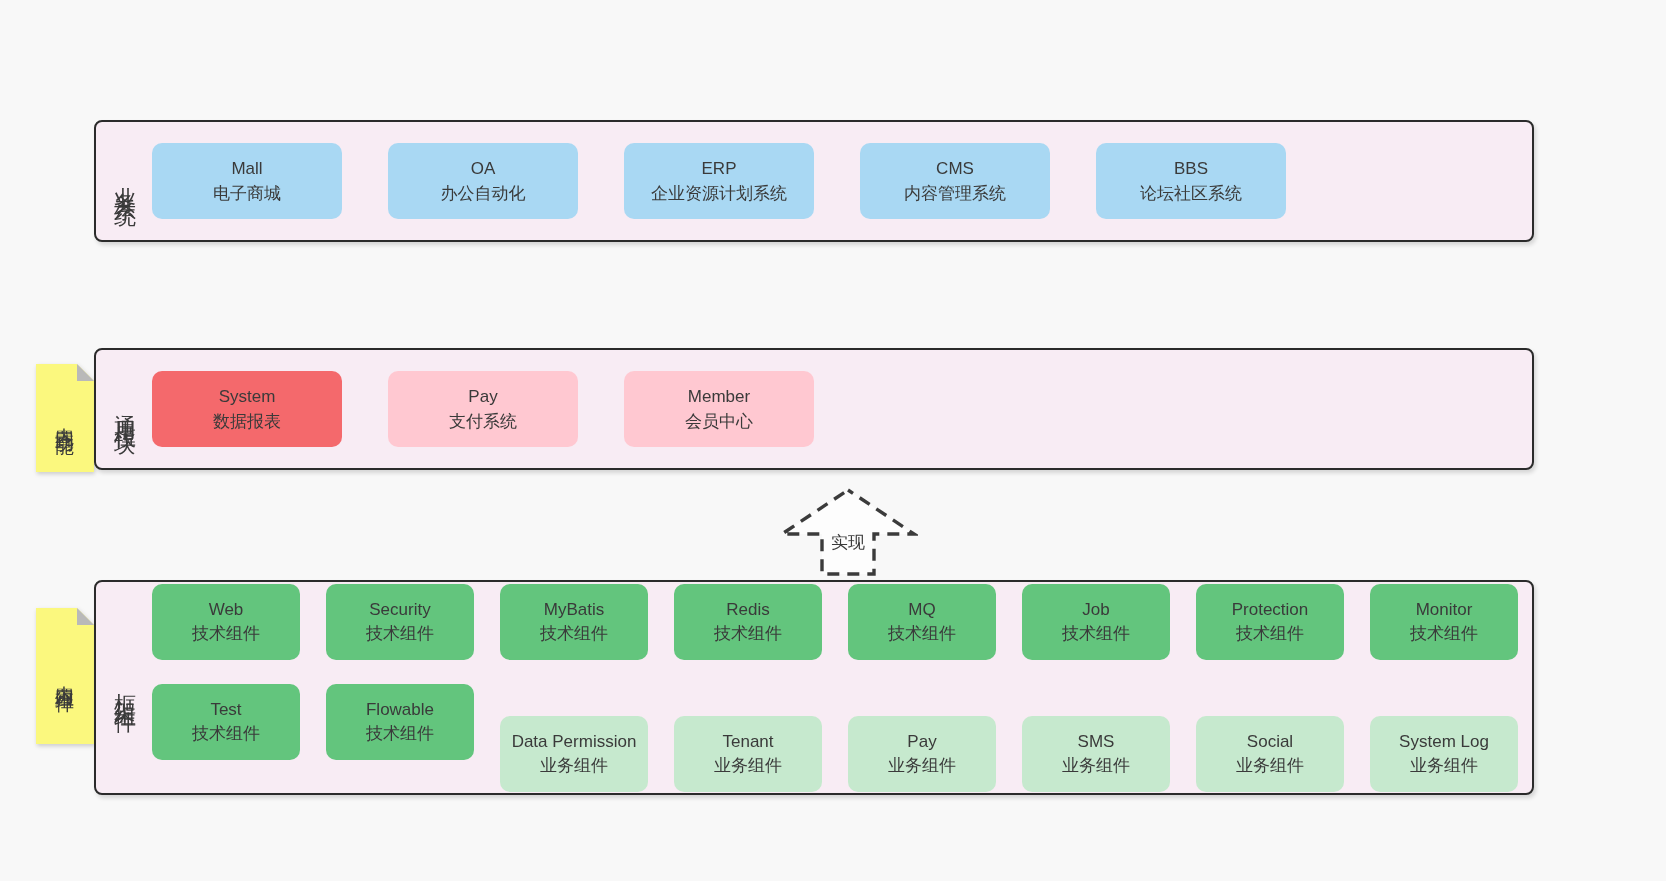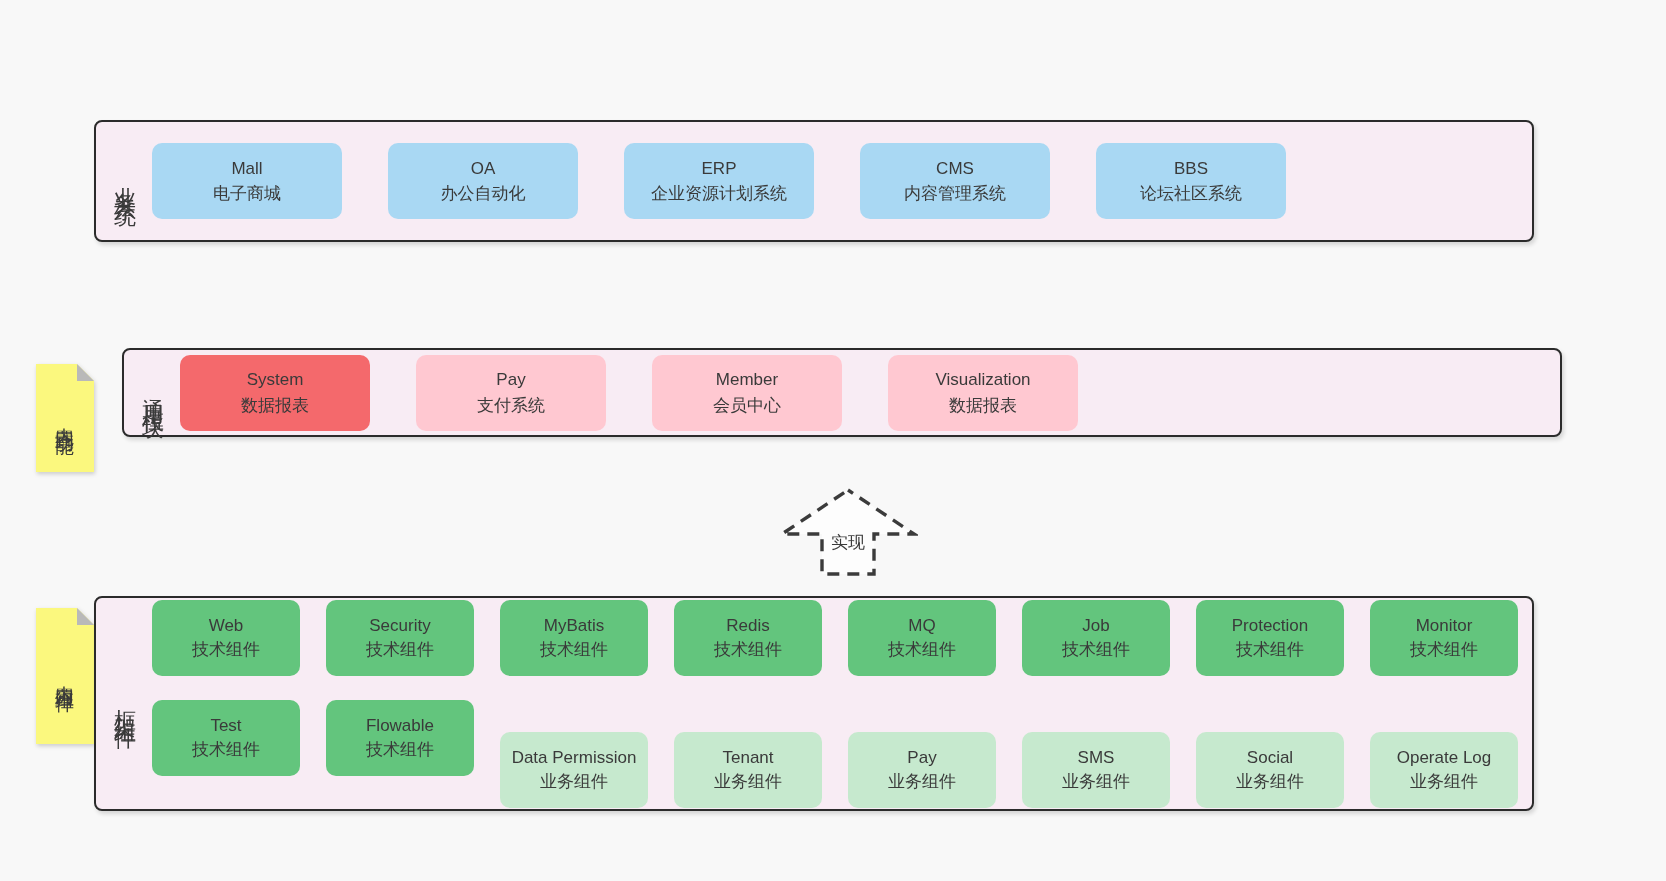--- a/index.html
+++ b/index.html
@@ -13,22 +13,22 @@
   .panel{
     position:absolute;box-sizing:border-box;
     background:var(--container-bg);
     border:2px solid var(--container-border);
     border-radius:8px;
     box-shadow:2px 3px 4px rgba(0,0,0,.14);
     display:flex;align-items:center;
     padding-left:18px;
   }
   #panel-business{left:94px;top:120px;width:1440px;height:122px;}
-  #panel-common{left:94px;top:348px;width:1440px;height:89px;margin-left:28px;}
-  #panel-framework{left:94px;top:596px;width:1440px;height:215px;}
+  #panel-common{left:94px;top:348px;width:1440px;height:122px;}
+  #panel-framework{left:94px;top:580px;width:1440px;height:215px;}
   .v-label{
     writing-mode:vertical-rl;text-orientation:upright;
     font-size:22px;letter-spacing:6px;line-height:1;
     margin-right:16px;white-space:nowrap;flex:0 0 auto;
   }
   .rows{display:flex;flex-direction:column;gap:24px;}
   .row{display:flex;gap:46px;}
   .row-narrow{gap:26px;}
   .box{
     height:76px;border-radius:10px;
@@ -138,24 +138,20 @@
         <div class="box v-pink">
           <div>Pay</div>
           <div>支付系统</div>
         </div>
 
         <div class="box v-pink">
           <div>Member</div>
           <div>会员中心</div>
         </div>
 
-        <div class="box v-pink">
-          <div>Visualization</div>
-          <div>数据报表</div>
-        </div>
       </div>
   </section>
 
   <div class="arrow" id="arrow-implement">
     <svg viewBox="0 0 140 92" width="140" height="92">
       <polygon class="arrow-outline" points="70,4 136,48 96,48 96,88 44,88 44,48 4,48"></polygon>
       <text class="arrow-text" x="70" y="62">实现</text>
     </svg>
   </div>
 
@@ -235,20 +231,20 @@
             <div>SMS</div>
             <div>业务组件</div>
           </div>
 
           <div class="box v-lightgreen">
             <div>Social</div>
             <div>业务组件</div>
           </div>
 
           <div class="box v-lightgreen">
-            <div>Operate Log</div>
+            <div>System Log</div>
             <div>业务组件</div>
           </div>
         </div>
     </div>
   </section>
 
 </div>
 
 </body></html>

